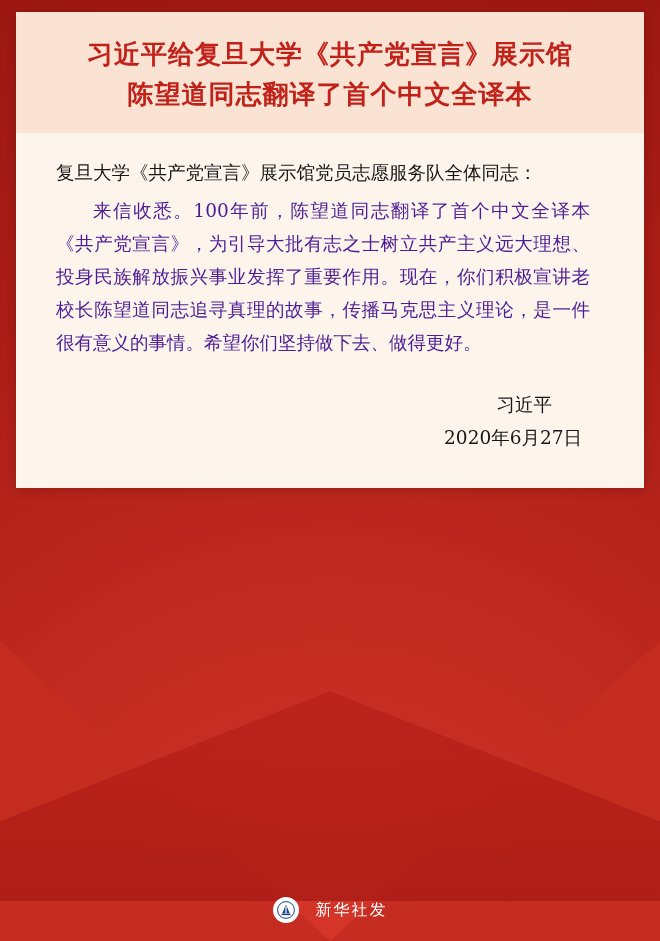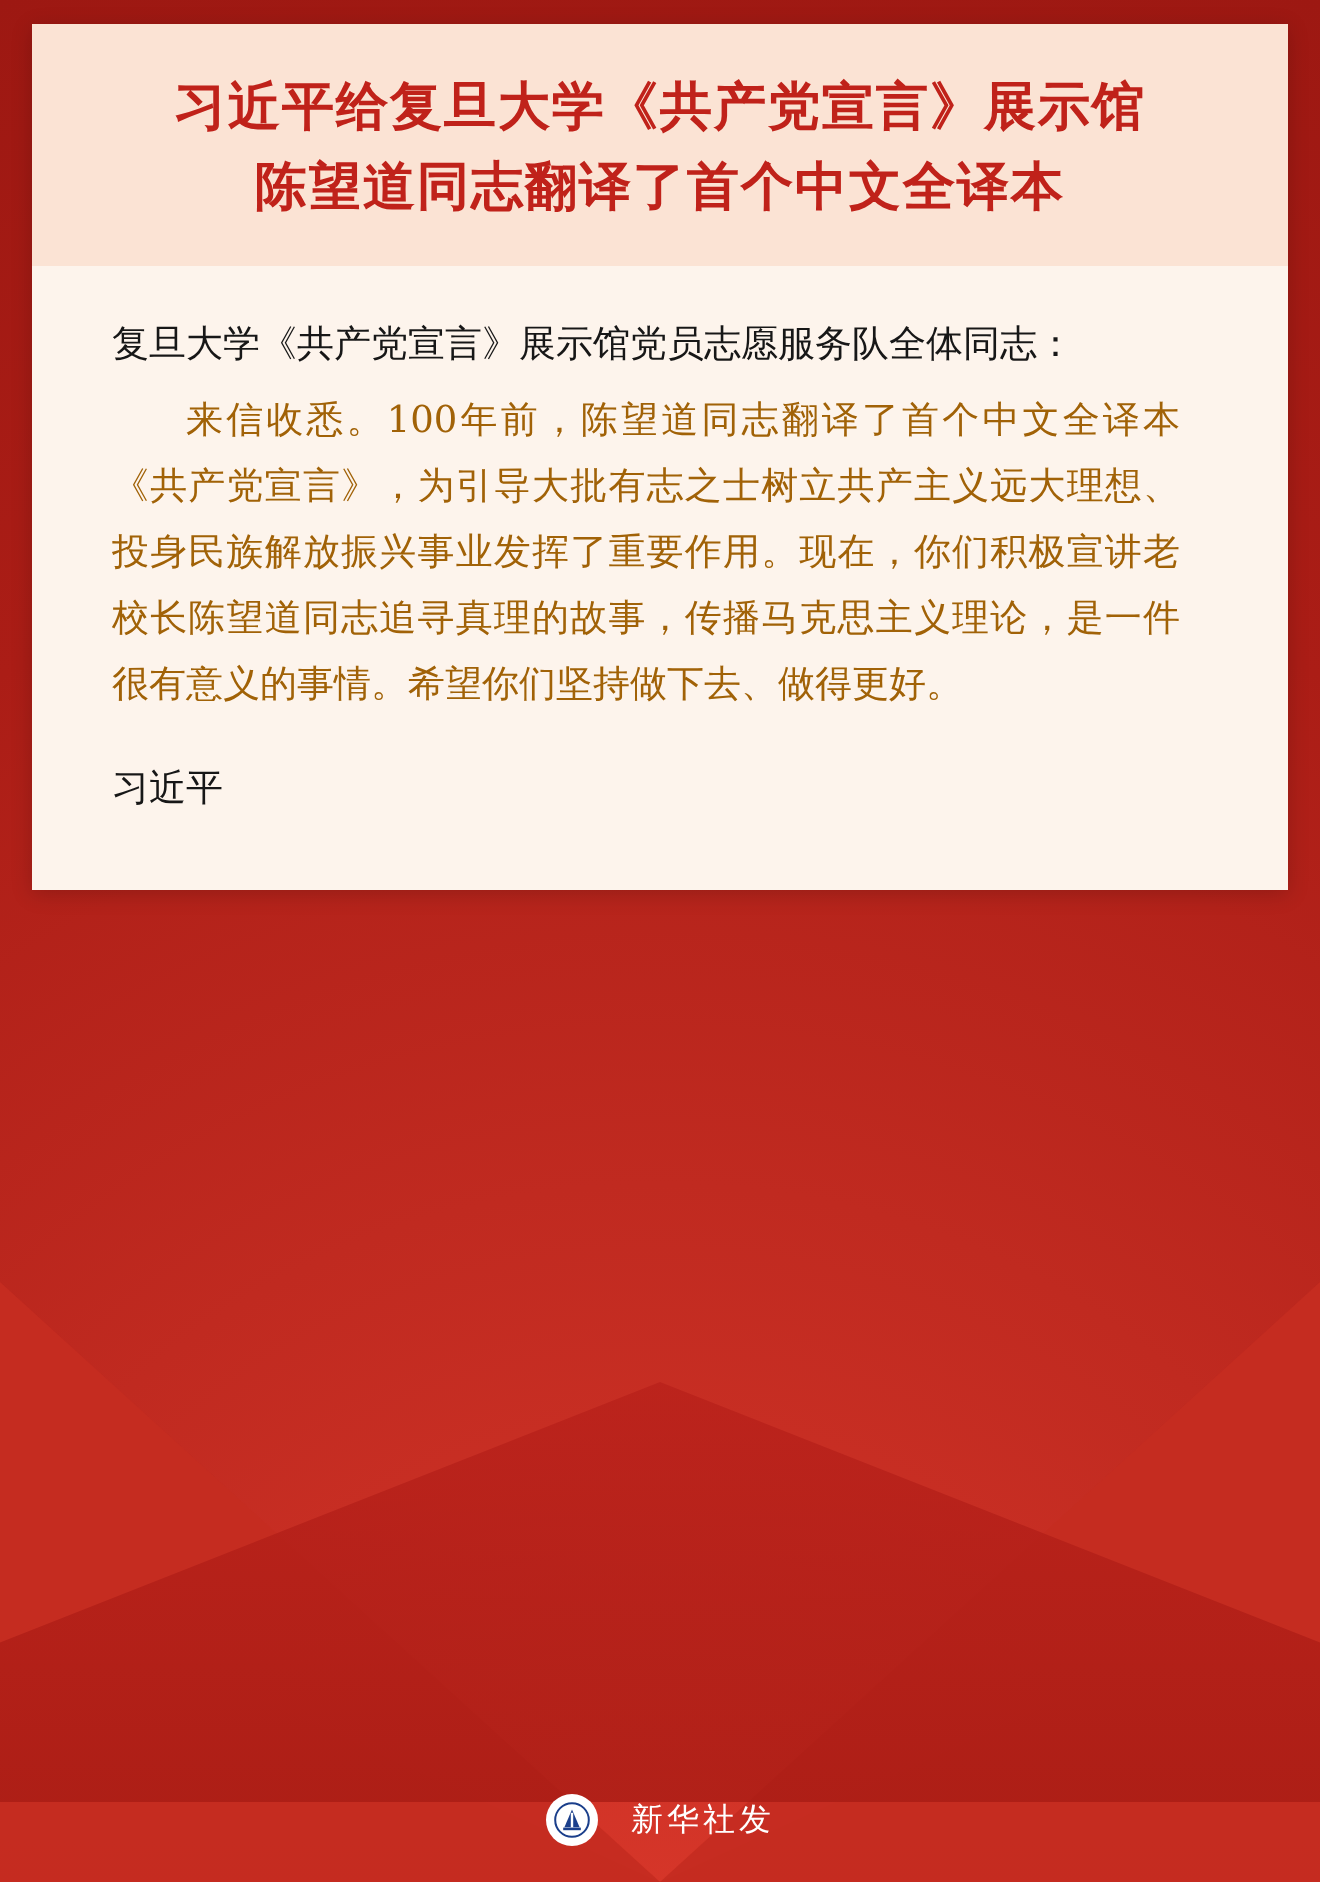--- a/index.html
+++ b/index.html
@@ -104,28 +104,29 @@
   }
   .salutation {
     font-size: 18.5px;
     line-height: 1.75;
     color: #171717;
     margin: 0 0 6px 0;
   }
   .para {
     font-size: 18.5px;
     line-height: 1.78;
-    color: #a16207;
+    color: #4c1d95;
     margin: 0 10px 4px 0;
     text-indent: 2em;
     text-align: justify;
     text-justify: inter-ideograph;
   }
   .sign-block {
-    margin-top: 18px;
+    margin-top: 28px;
+    text-align: right;
     font-size: 18.5px;
     line-height: 1.8;
     color: #171717;
   }
   .sign-name {
     display: block;
     padding-right: 48px;
   }
   .sign-date {
     display: block;
@@ -179,20 +180,21 @@
         <span class="line">陈望道同志翻译了首个中文全译本</span>
       </div>
     </div>
 
     <div class="letter-body">
       <p class="salutation">复旦大学《共产党宣言》展示馆党员志愿服务队全体同志：</p>
       <p class="para">来信收悉。100年前，陈望道同志翻译了首个中文全译本《共产党宣言》，为引导大批有志之士树立共产主义远大理想、投身民族解放振兴事业发挥了重要作用。现在，你们积极宣讲老校长陈望道同志追寻真理的故事，传播马克思主义理论，是一件很有意义的事情。希望你们坚持做下去、做得更好。</p>
 
       <div class="sign-block">
         <span class="sign-name">习近平</span>
+        <span class="sign-date">2020年6月27日</span>
       </div>
     </div>
 
   </div>
 
   <div class="footer">
     <span class="logo-mark">
       <svg width="20" height="20" viewBox="0 0 20 20" aria-hidden="true">
         <circle cx="10" cy="10" r="9.2" fill="#ffffff"></circle>
         <circle cx="10" cy="10" r="8.4" fill="none" stroke="#1b3f8b" stroke-width="1"></circle>

